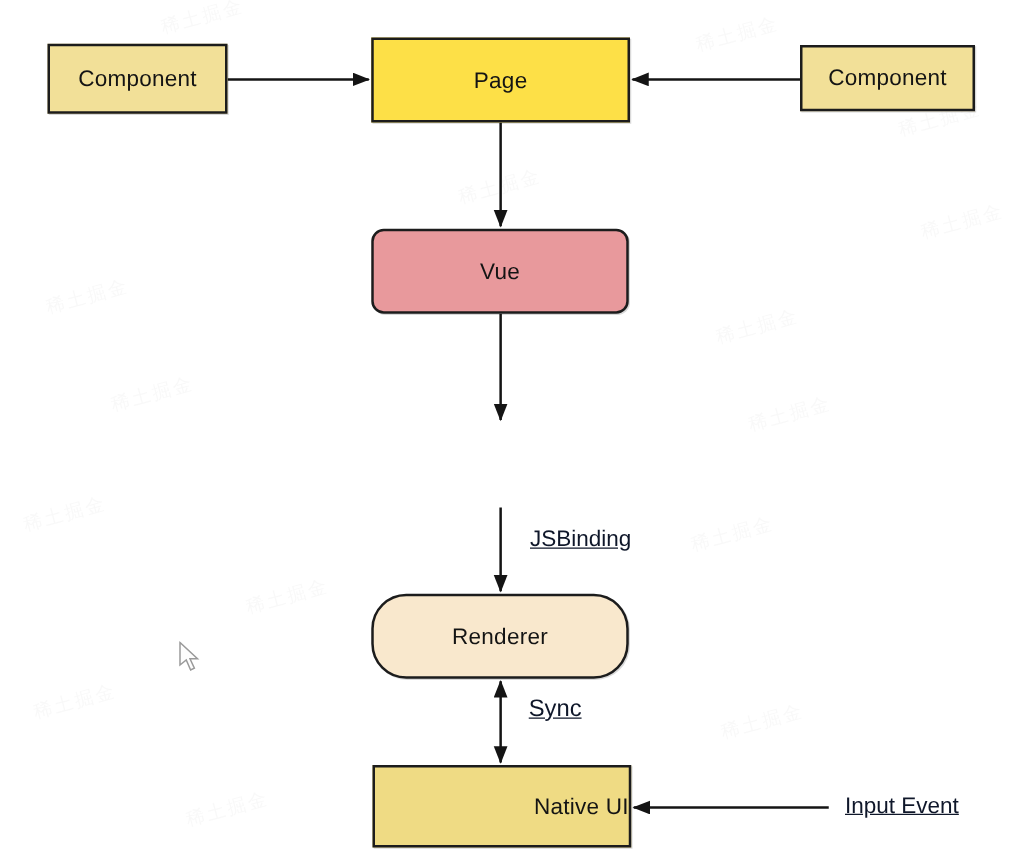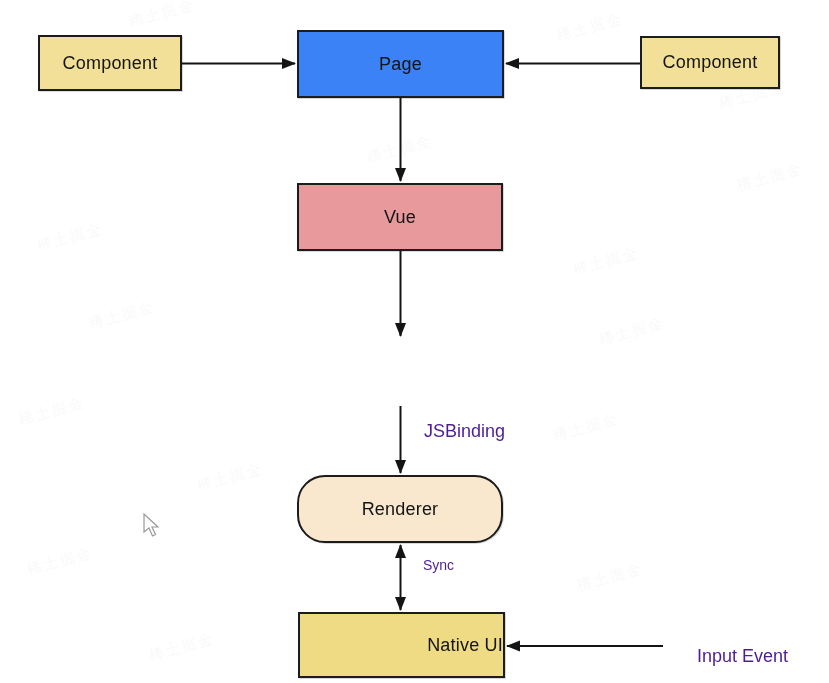--- a/index.html
+++ b/index.html
@@ -24,25 +24,25 @@
   }
   .node-comp-left{left:38px;top:35px;width:144px;height:56px;}
   .node-page{left:297px;top:30px;width:207px;height:68px;}
   .node-comp-right{left:640px;top:36px;width:140px;height:53px;}
   .node-vue{left:297px;top:183px;width:206px;height:68px;}
   .node-jscore{left:297px;top:338px;width:206px;height:68px;}
   .node-renderer{left:297px;top:475px;width:206px;height:68px;}
   .node-native{left:298px;top:612px;width:207px;height:66px;}
   .edge-label{
     position:absolute;z-index:4;
-    color:#4c1d95;font-size:18px;white-space:nowrap;
+    color:#0f172a;font-size:18px;white-space:nowrap;text-decoration:underline;
   }
   .lbl-jsbinding{left:424px;top:421px;}
-  .lbl-sync{left:423px;top:557px;font-size:14px;}
-  .lbl-input-event{left:697px;top:634px;margin-top:12px;}
+  .lbl-sync{left:423px;top:557px;font-size:19px;}
+  .lbl-input-event{left:676px;top:634px;}
   .credit{
     position:absolute;right:8px;top:655px;z-index:4;
     color:#a8a8a8;font-size:17px;letter-spacing:1px;
   }
   .bg-mark{
     position:absolute;z-index:1;
     color:#8a8a8a;opacity:.05;
     font-size:15px;letter-spacing:2px;
     transform:rotate(-15deg);
     user-select:none;white-space:nowrap;
@@ -65,27 +65,27 @@
     <line x1="400.5" y1="98" x2="400.5" y2="181" stroke="#141414" stroke-width="2" marker-end="url(#arw)"></line>
     <line x1="400.5" y1="251" x2="400.5" y2="336" stroke="#141414" stroke-width="2" marker-end="url(#arw)"></line>
     <line x1="400.5" y1="406" x2="400.5" y2="473" stroke="#141414" stroke-width="2" marker-end="url(#arw)"></line>
     <line x1="400.5" y1="545" x2="400.5" y2="610" stroke="#141414" stroke-width="2" marker-start="url(#arw)" marker-end="url(#arw)"></line>
     <line x1="663" y1="646" x2="507" y2="646" stroke="#141414" stroke-width="2" marker-end="url(#arw)"></line>
   </svg>
 
   <div class="node node-comp-left" style="background: rgb(242, 224, 152);">
     <span>Component</span>
   </div>
-  <div class="node node-page" style="background: #3b82f6;">
+  <div class="node node-page" style="background: #fde047;">
     <span>Page</span>
   </div>
   <div class="node node-comp-right" style="background: rgb(242, 224, 152);">
     <span>Component</span>
   </div>
-  <div class="node node-vue" style="background: rgb(232, 153, 156);">
+  <div class="node node-vue" style="background: rgb(232, 153, 156); border-radius: 10px;">
     <span>Vue</span>
   </div>
   <div class="node node-renderer" style="background: rgb(249, 232, 205); border-radius: 28px;">
     <span>Renderer</span>
   </div>
   <div class="node node-native" style="background: rgb(239, 219, 132); justify-content: flex-end;">
     <span>Native UI</span>
   </div>
 
   <div class="edge-label lbl-jsbinding">JSBinding</div>

